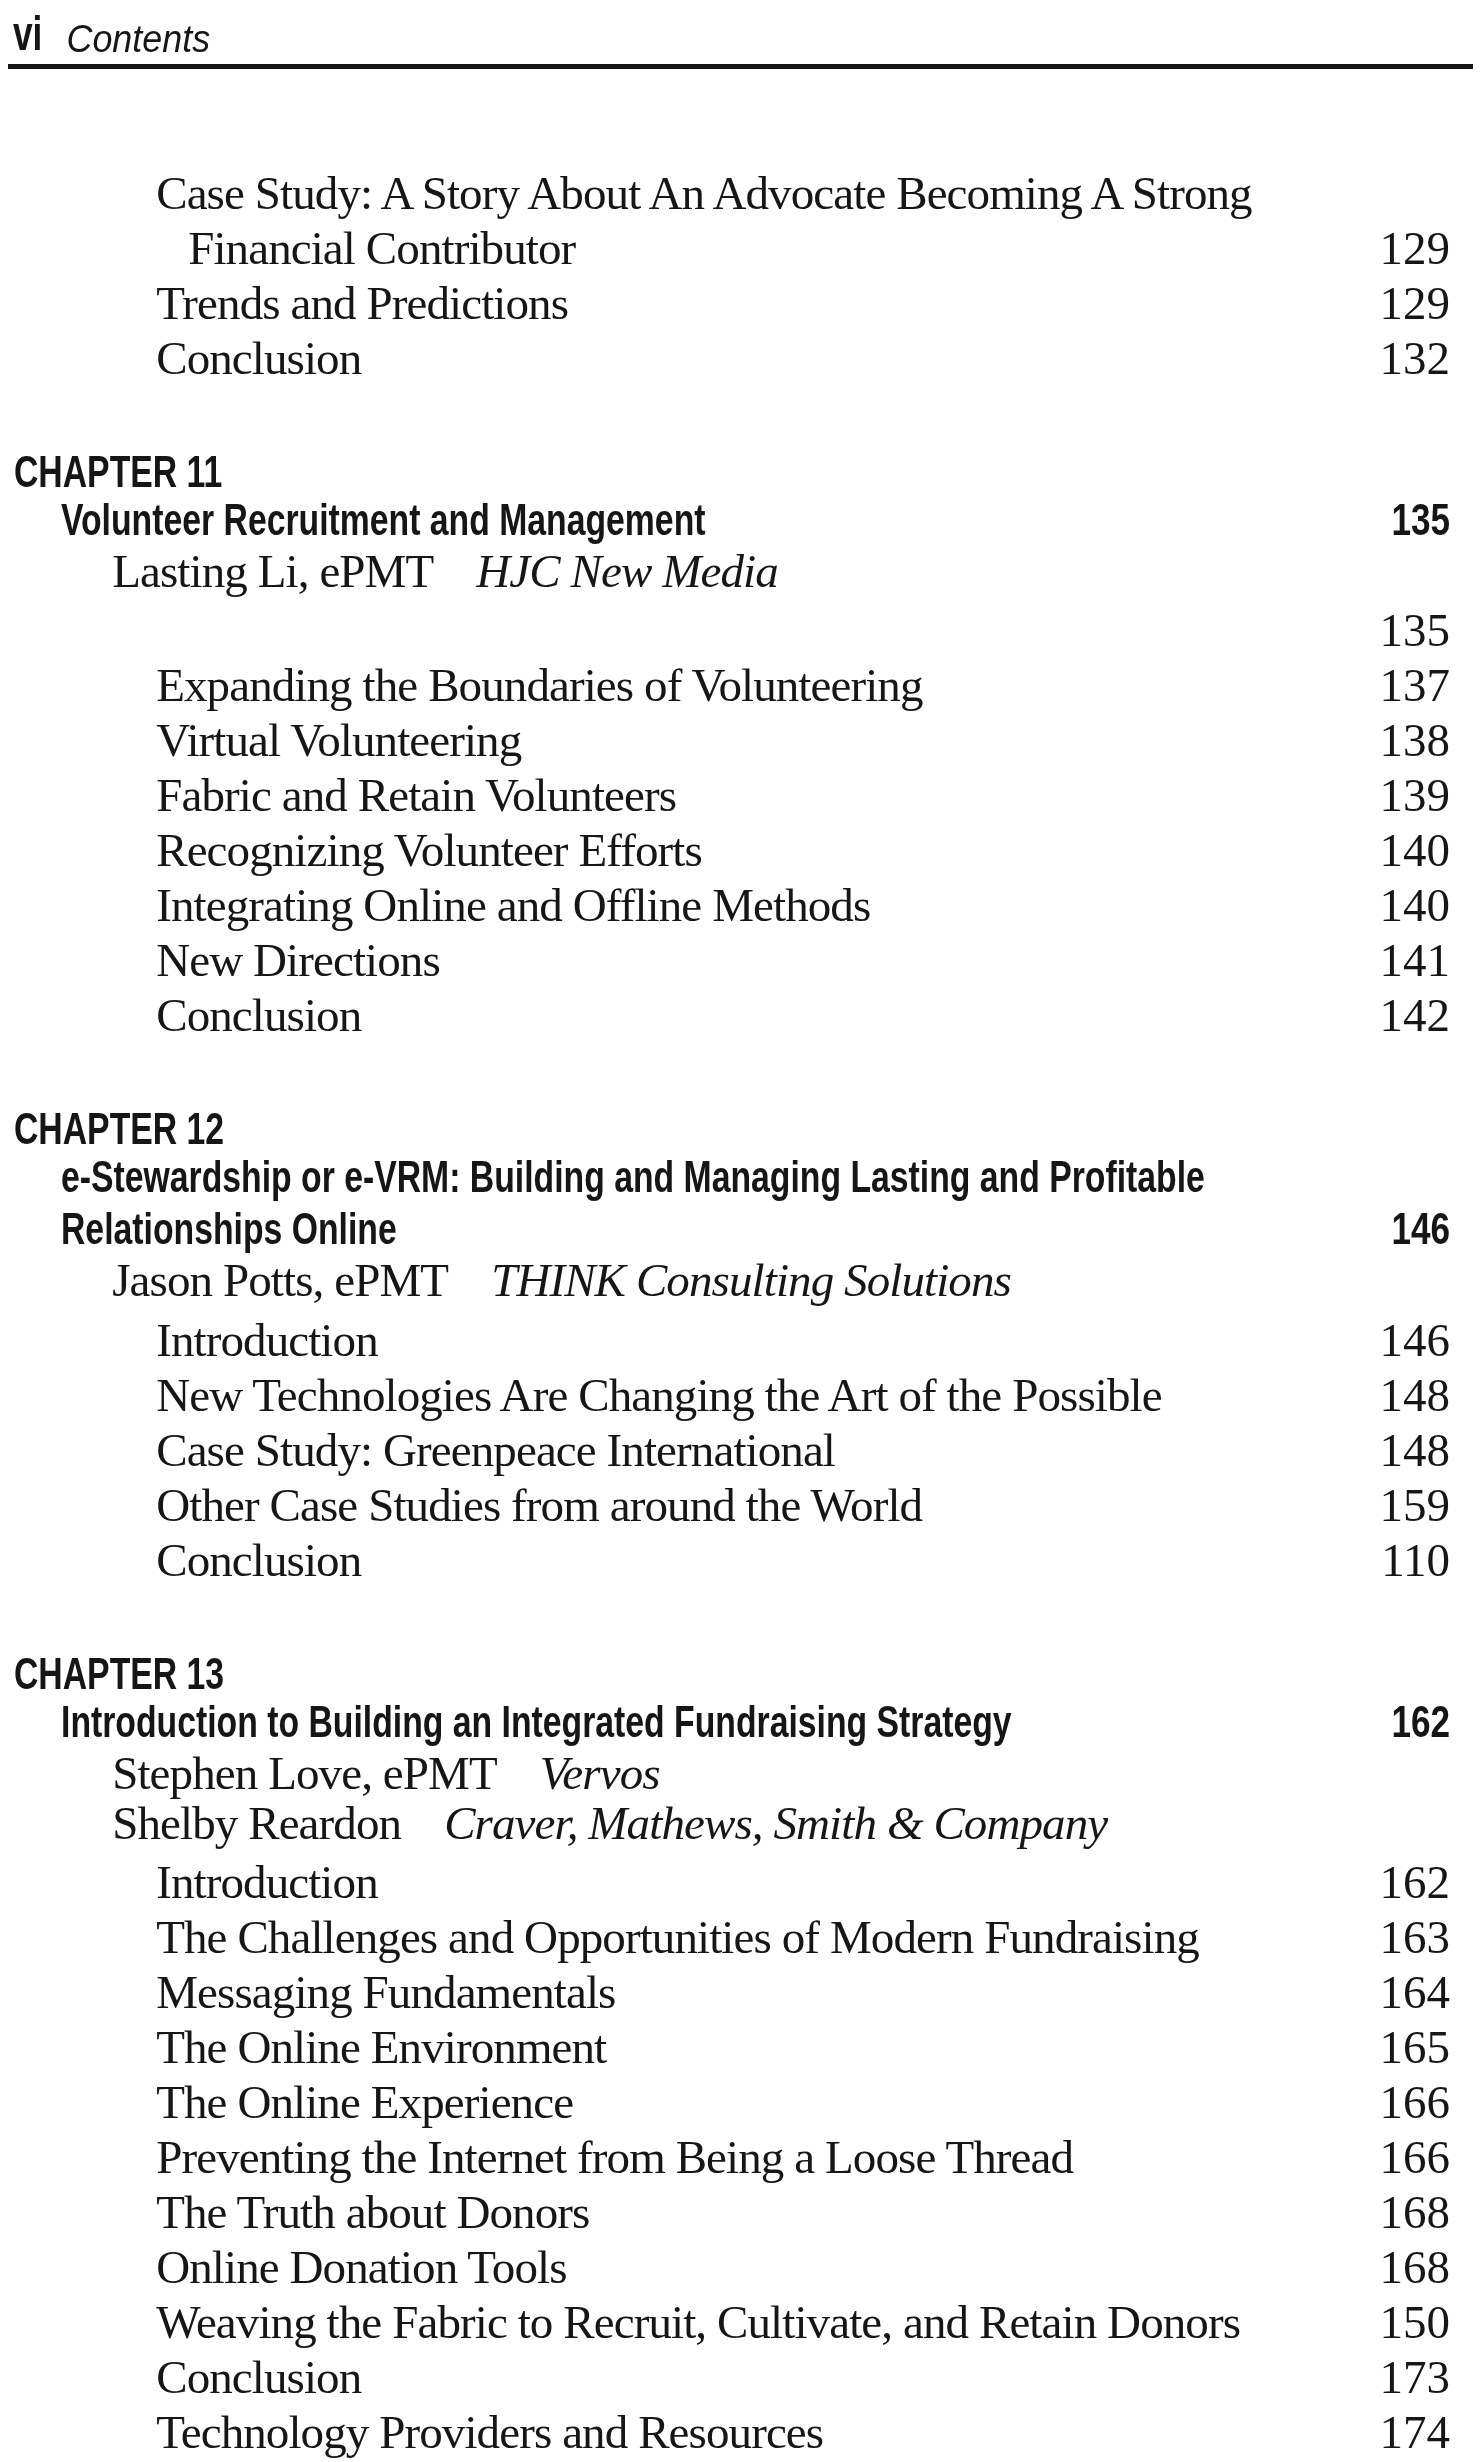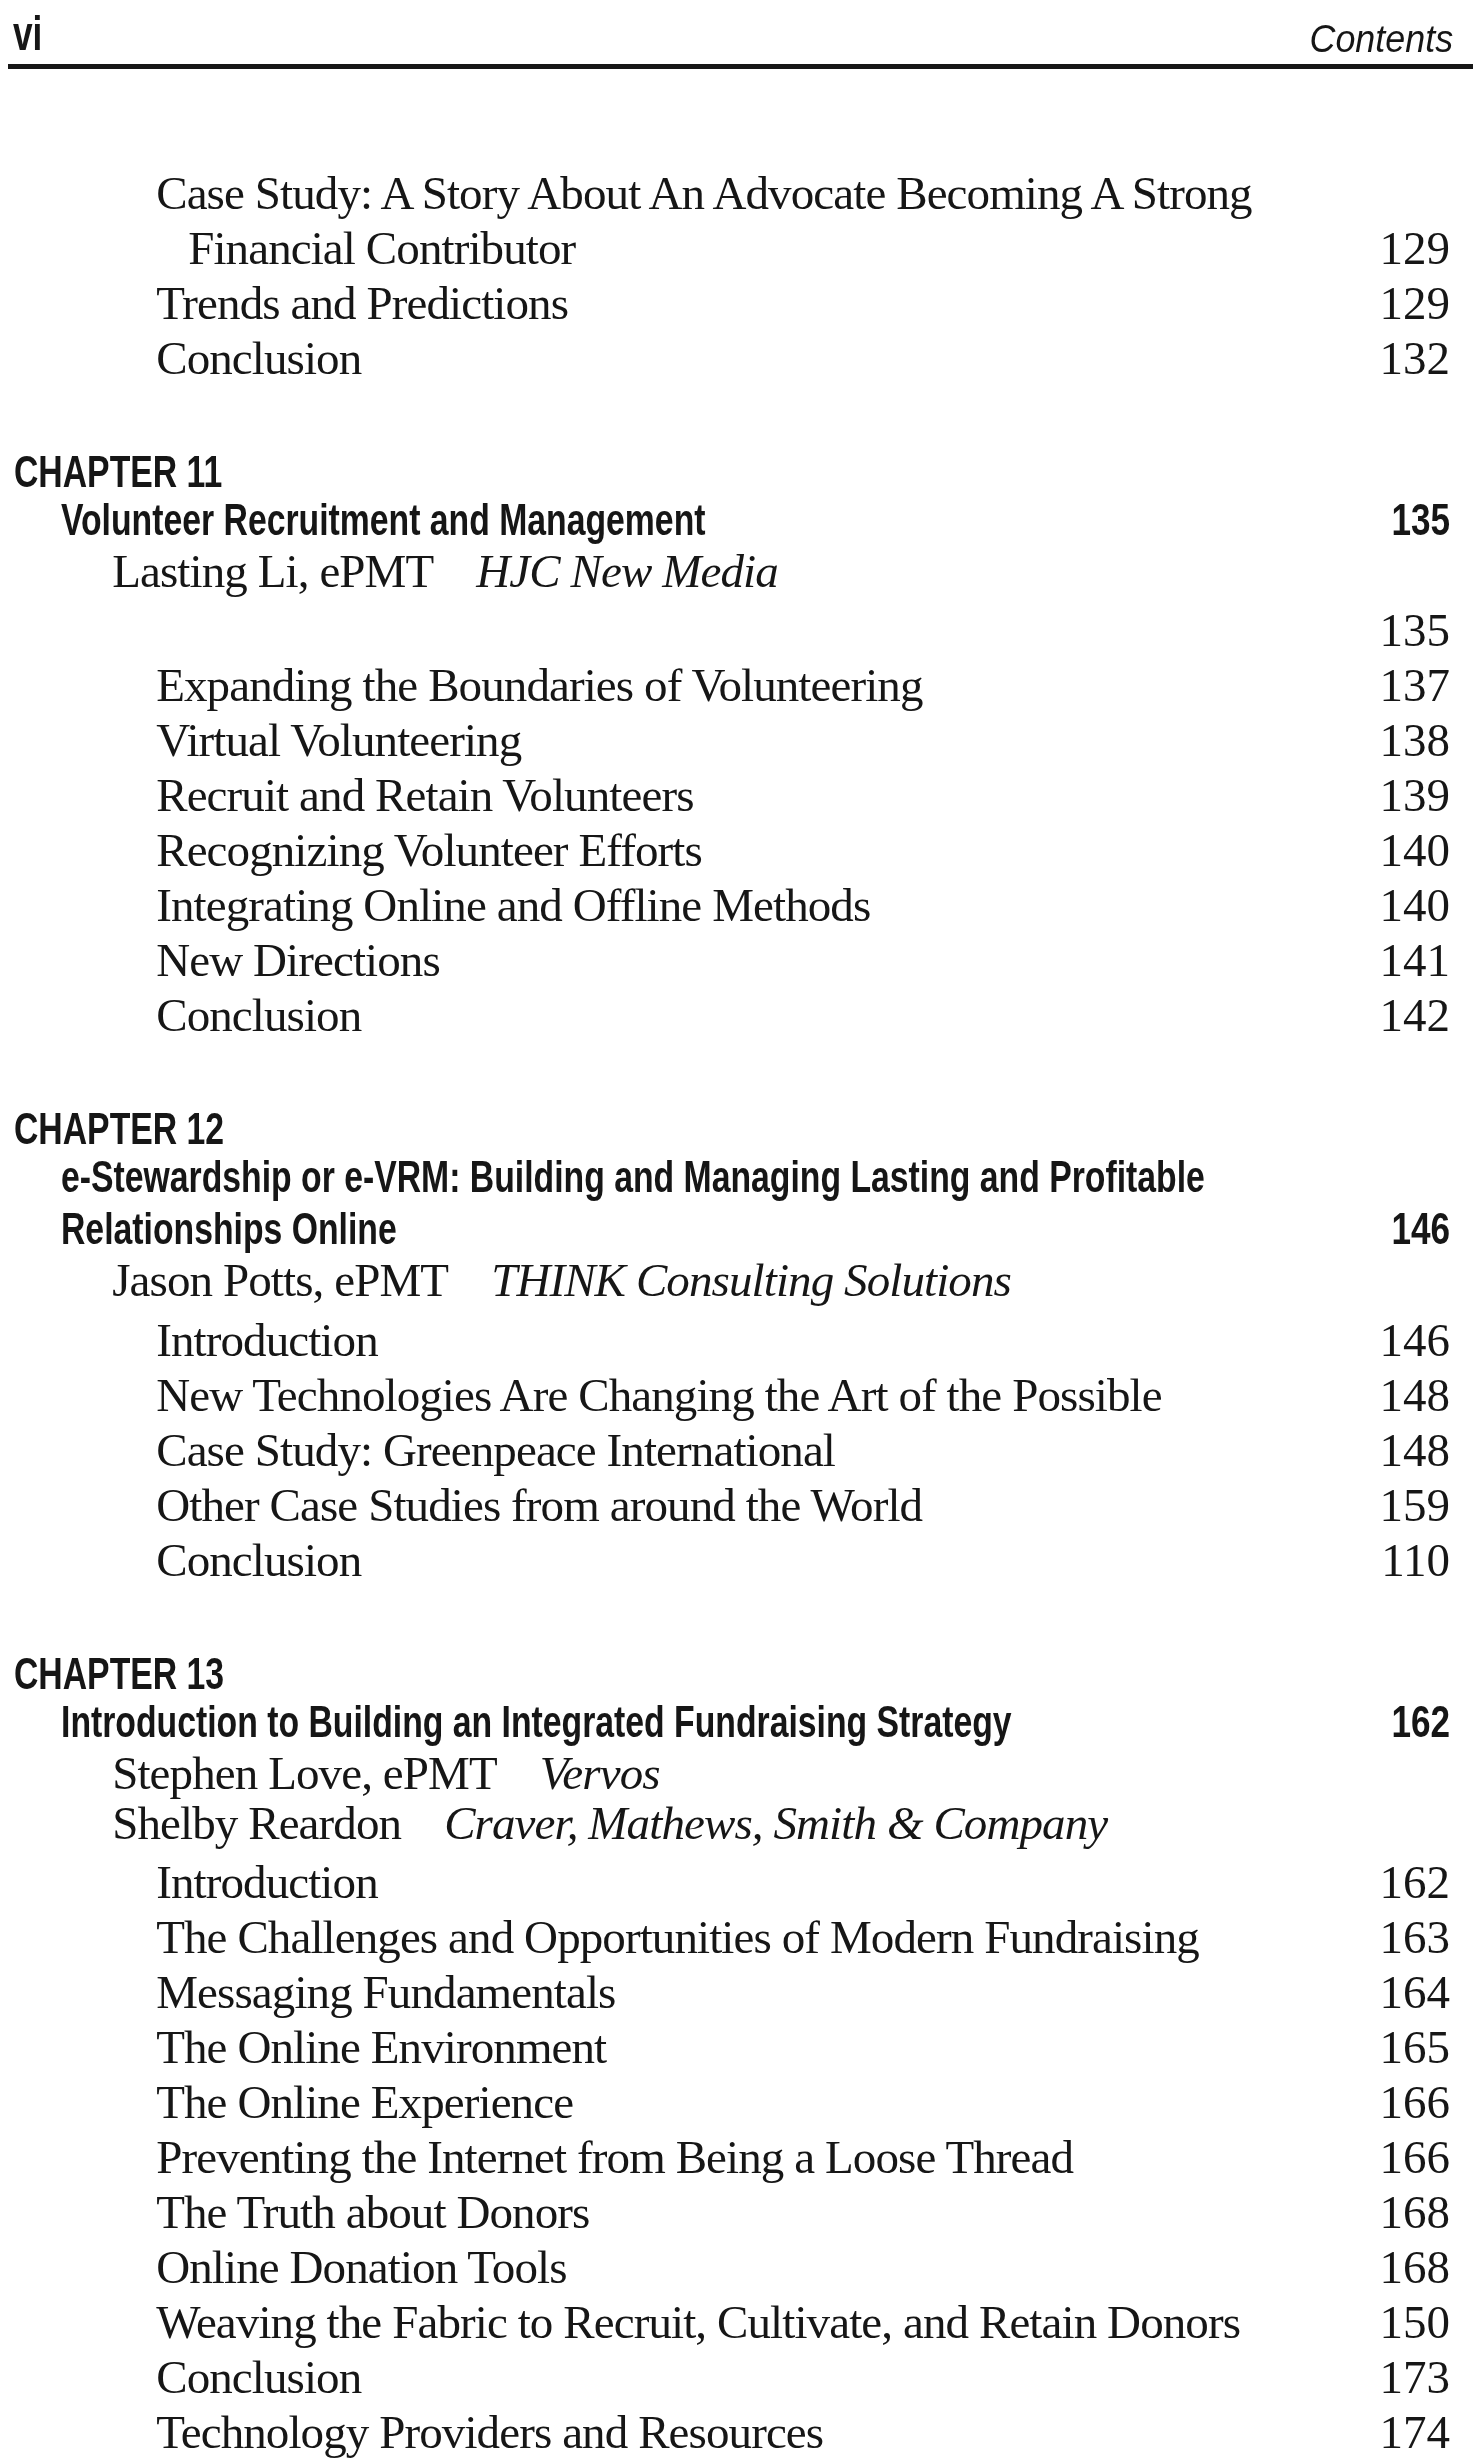--- a/index.html
+++ b/index.html
@@ -14,21 +14,20 @@
   }
   .page {
     position: relative;
     width: 1481px;
     height: 2462px;
     box-sizing: border-box;
   }
   
   .header {
     display: flex;
-    justify-content: space-between;
     align-items: flex-end;
     padding: 11.4px 28.4px 5.7px 13.3px;
     height: 64px;
     box-sizing: border-box;
   }
   .folio {
     font-family: "Liberation Sans", sans-serif;
     font-weight: bold;
     font-size: 49px;
     line-height: 1;
@@ -167,21 +166,21 @@
           </div>
           <div class="entry">
             <span class="entry-title">Expanding the Boundaries of Volunteering</span>
             <span class="entry-page">137</span>
           </div>
           <div class="entry">
             <span class="entry-title">Virtual Volunteering</span>
             <span class="entry-page">138</span>
           </div>
           <div class="entry">
-            <span class="entry-title">Recruit and Retain Volunteers</span>
+            <span class="entry-title">Fabric and Retain Volunteers</span>
             <span class="entry-page">139</span>
           </div>
           <div class="entry">
             <span class="entry-title">Recognizing Volunteer Efforts</span>
             <span class="entry-page">140</span>
           </div>
           <div class="entry">
             <span class="entry-title">Integrating Online and Offline Methods</span>
             <span class="entry-page">140</span>
           </div>

